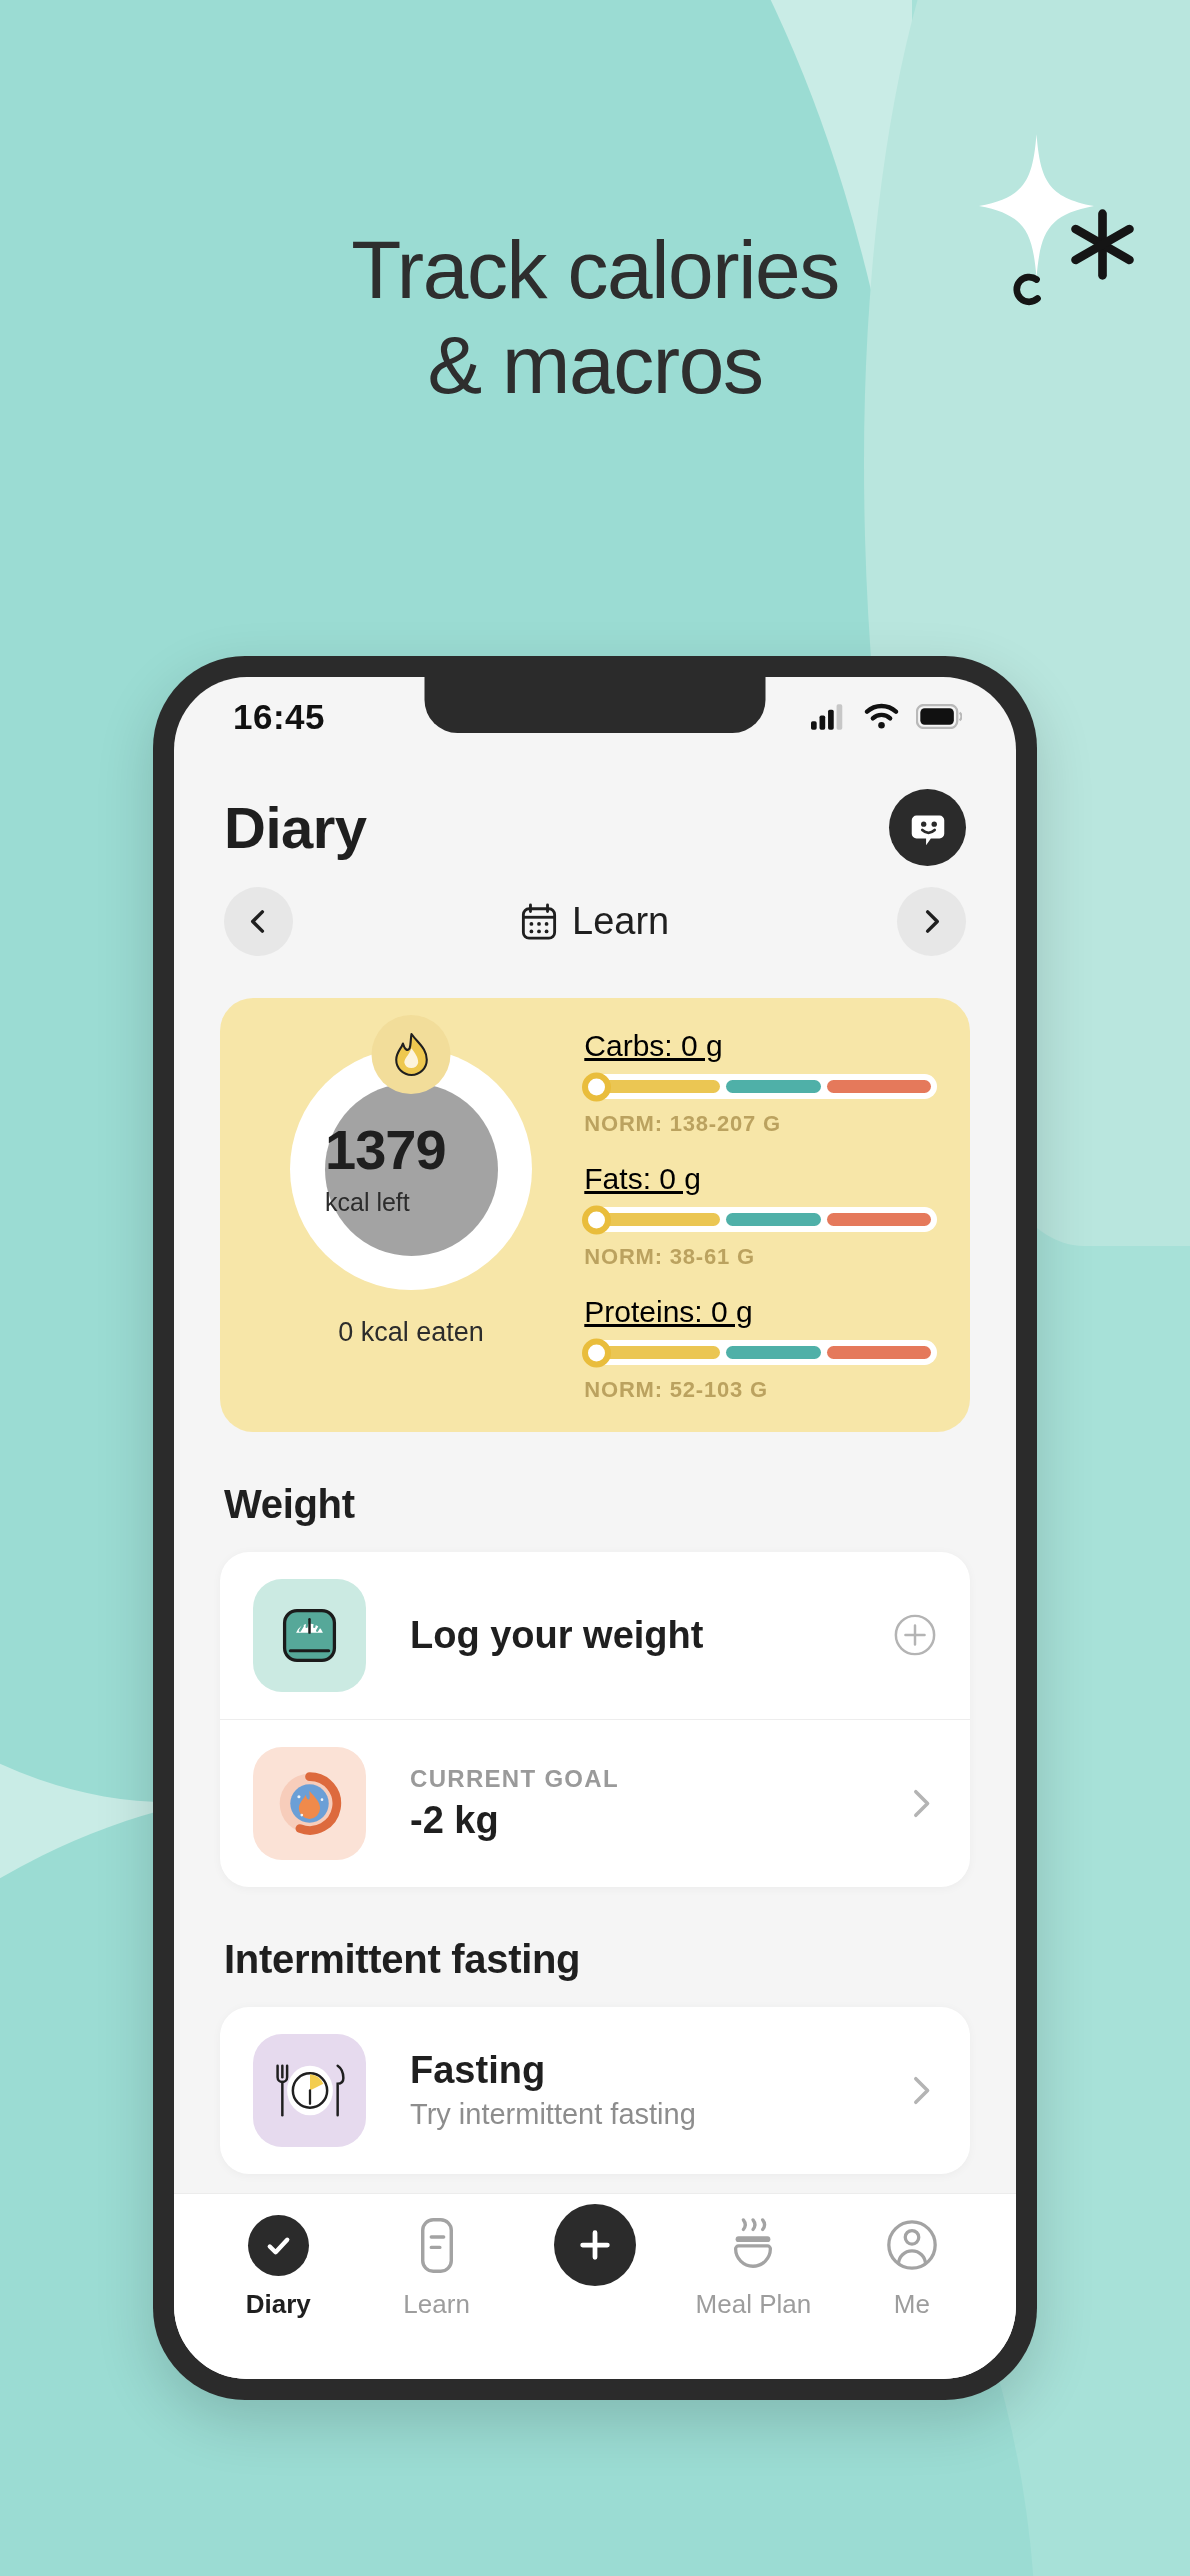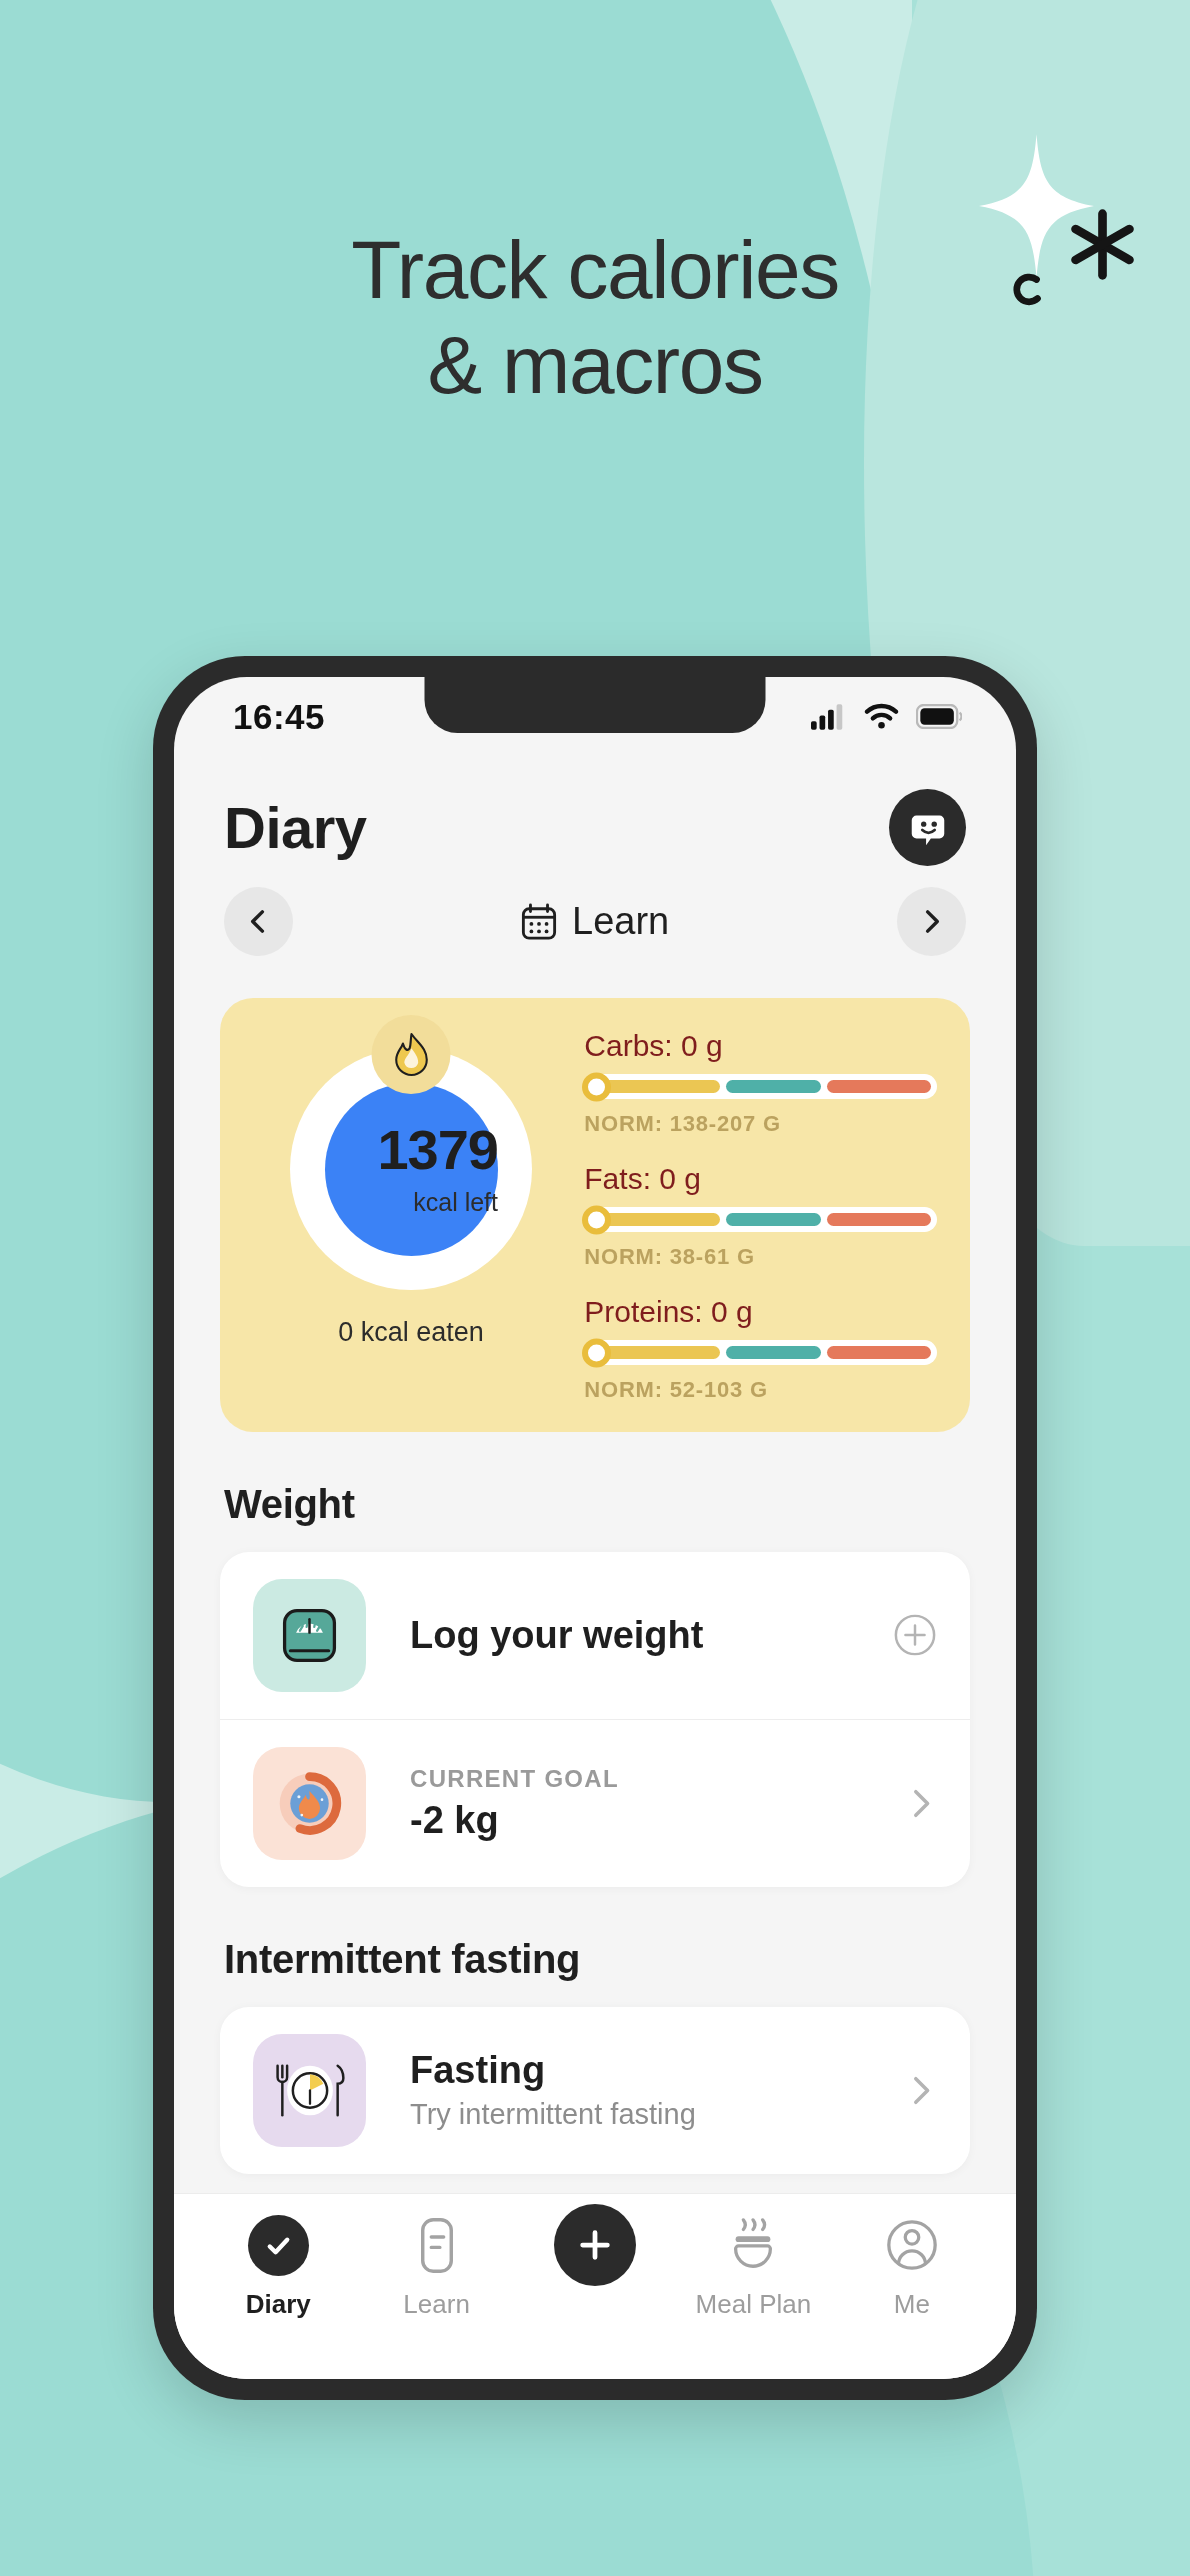--- a/index.html
+++ b/index.html
@@ -164,24 +164,24 @@
   .ring-outer{
     position:absolute; inset:0;
     border-radius:50%;
     background:#ffffff;
   }
   .ring-inner{
     position:absolute;
     left:35px; top:35px;
     width:173px; height:173px;
     border-radius:50%;
-    background:#3b82f6;
+    background:#a3a3a3;
     display:flex;
     flex-direction:column;
-    align-items:flex-end;
+    align-items:flex-start;
     justify-content:center;
   }
   .kcal-num{ font-size:56px; font-weight:bold; color:#1f1f1f; line-height:1; letter-spacing:-1px; }
   .kcal-sub{ font-size:25px; color:#2c2c2c; margin-top:9.6px; }
   .flame-badge{
     position:absolute;
     left:50%; top:-33px;
     transform:translateX(-50%);
     width:79px; height:79px;
     border-radius:50%;
@@ -192,21 +192,21 @@
   .kcal-eaten{ margin-top:27px; font-size:27px; color:#2c2c2c; }
 
   .macros{
     flex:1;
     padding-left:15.3px;
     padding-top:5.8px;
     display:flex;
     flex-direction:column;
     gap:25px;
   }
-  .macro-label{ font-size:30px; color:#7f1d1d; }
+  .macro-label{ font-size:30px; color:#000000;text-decoration:underline; }
   .macro-bar{
     margin-top:11.5px;
     position:relative;
     height:25px;
     display:flex;
     align-items:center;
     background:#ffffff;
     border-radius:13.4px;
     padding:4.8px 5.8px;
     gap:5.8px;

